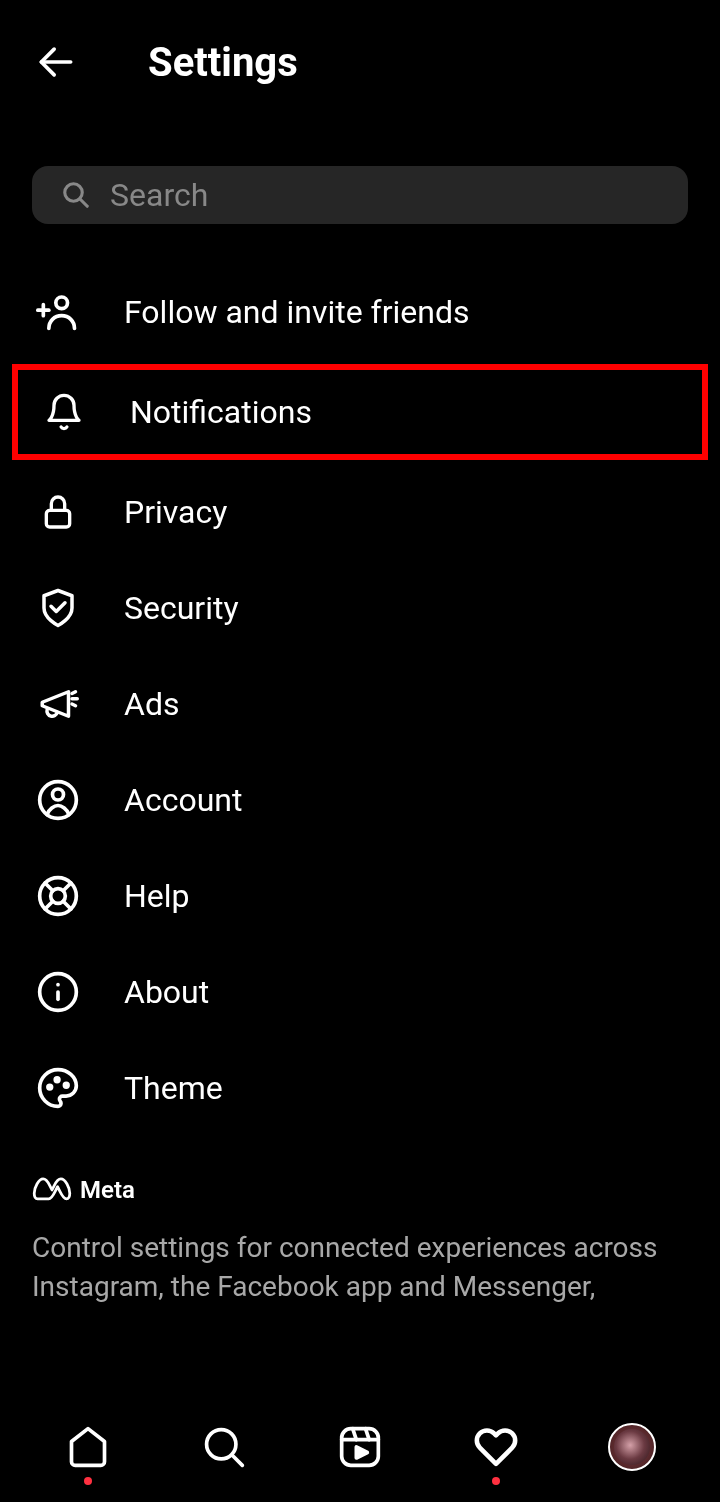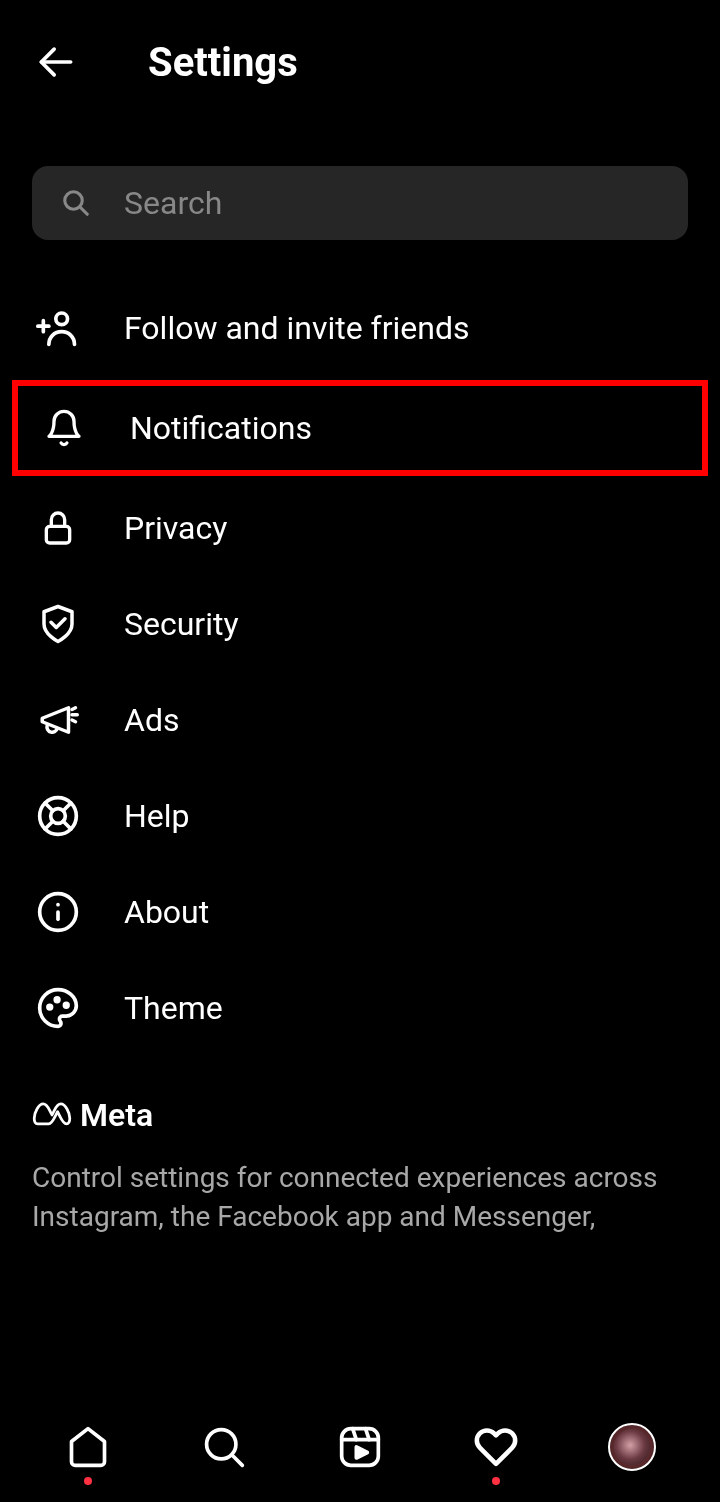--- a/index.html
+++ b/index.html
@@ -34,25 +34,25 @@
       font-size: 40px;
       font-weight: 700;
       color: #fff;
     }
     .search-container {
       margin: 60px 32px 40px 32px;
     }
     .search-box {
       background-color: #262626;
       border-radius: 16px;
-      height: 74px;
+      height: 58px;
       display: flex;
       align-items: center;
       padding: 0 28px;
-      gap: 32px;
+      gap: 18px;
     }
     .search-icon {
       width: 32px;
       height: 32px;
       display: flex;
       align-items: center;
       justify-content: center;
       color: #888;
     }
     .search-placeholder {
@@ -91,21 +91,21 @@
     .meta-section {
       padding: 40px 32px 0 32px;
     }
     .meta-logo {
       display: flex;
       align-items: center;
       gap: 8px;
       margin-bottom: 24px;
     }
     .meta-text {
-      font-size: 32px;
+      font-size: 24px;
       font-weight: 600;
       color: #fff;
     }
     .accounts-center {
       font-size: 32px;
       color: #0095f6;
       font-weight: 400;
       cursor: pointer;
       margin-bottom: 30px;
       display: inline-block;
@@ -239,20 +239,30 @@
         <path d="M3 11l15-6v14L3 13v-2z"></path>
         <path d="M11.6 16.8a3 3 0 1 1-5.8-1.6"></path>
         <line x1="20" y1="6" x2="22" y2="5"></line>
         <line x1="20" y1="9" x2="23" y2="9"></line>
         <line x1="20" y1="12" x2="22" y2="13"></line>
       </svg>
     </div>
     <div class="item-label">Ads</div>
   </div>
 
+  <div class="settings-item">
+    <div class="item-icon">
+      <svg width="44" height="44" viewBox="0 0 24 24" fill="none" stroke="#fff" stroke-width="2" stroke-linecap="round" stroke-linejoin="round">
+        <circle cx="12" cy="12" r="10"></circle>
+        <circle cx="12" cy="9" r="3"></circle>
+        <path d="M6 20c1-3 4-5 6-5s5 2 6 5"></path>
+      </svg>
+    </div>
+    <div class="item-label">Account</div>
+  </div>
 
   <div class="settings-item">
     <div class="item-icon">
       <svg width="44" height="44" viewBox="0 0 24 24" fill="none" stroke="#fff" stroke-width="2" stroke-linecap="round" stroke-linejoin="round">
         <circle cx="12" cy="12" r="10"></circle>
         <circle cx="12" cy="12" r="4"></circle>
         <line x1="4.93" y1="4.93" x2="9.17" y2="9.17"></line>
         <line x1="14.83" y1="14.83" x2="19.07" y2="19.07"></line>
         <line x1="14.83" y1="9.17" x2="19.07" y2="4.93"></line>
         <line x1="4.93" y1="19.07" x2="9.17" y2="14.83"></line>

